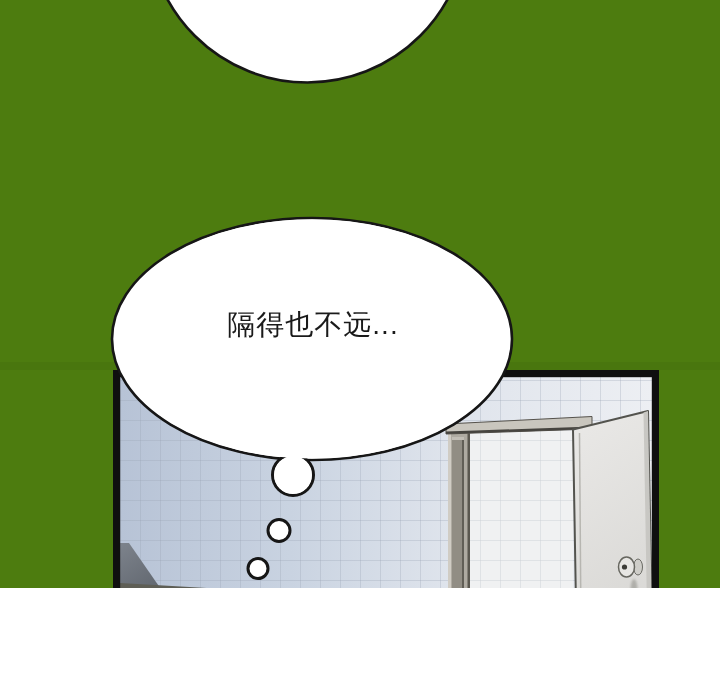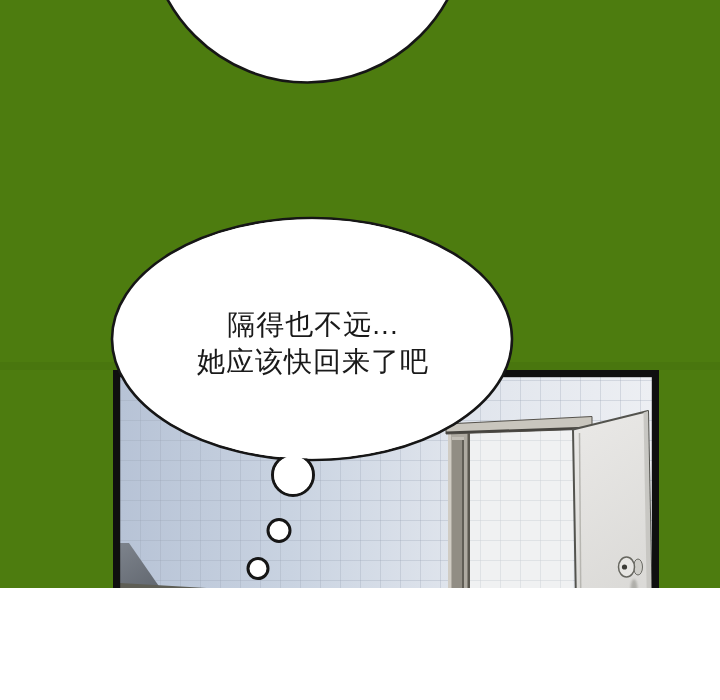--- a/index.html
+++ b/index.html
@@ -141,16 +141,15 @@
 
       <g fill="#ffffff" stroke="none">
         <ellipse cx="312" cy="339" rx="197.5" ry="119.5"></ellipse>
         <circle cx="293" cy="475" r="18.7"></circle>
       </g>
     </g>
   </svg>
 
   <div class="thought-text">
     <div>隔得也不远...</div>
-    <div>她应该快回来了吧</div>
   </div>
 
 </div>
 
 </body></html>

